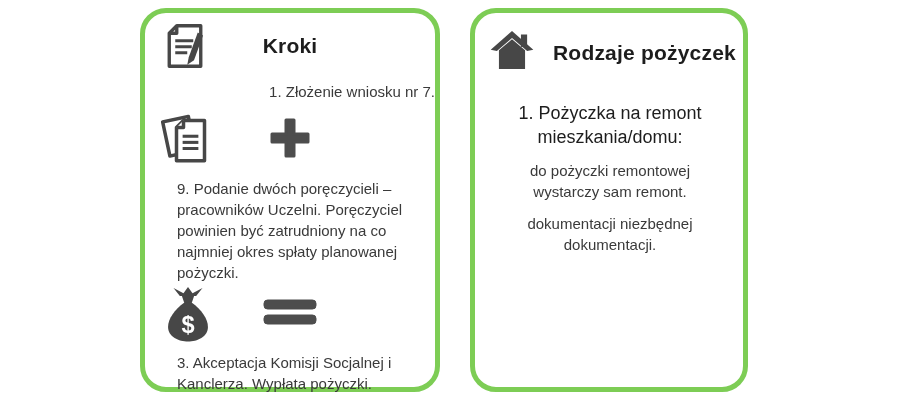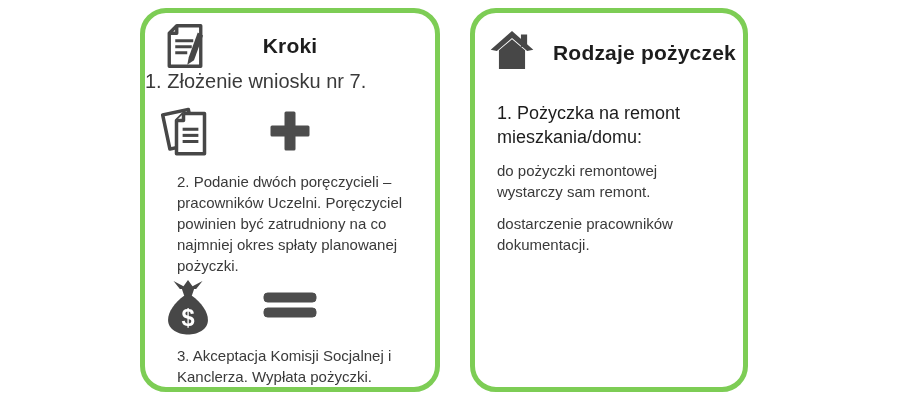--- a/index.html
+++ b/index.html
@@ -7,27 +7,27 @@
     width:900px;height:400px;position:relative;overflow:hidden;
     font-family:"Liberation Sans","DejaVu Sans",sans-serif;
     color:#3a3a3a;
   }
   .card{
     position:absolute;top:8px;height:384px;background:#ffffff;
     border:5px solid var(--card-border,#7dcd55);
     border-radius:26px;box-sizing:border-box;
   }
   .card-left{left:140px;width:300px;}
-  .card-right{left:470px;width:278px;}
+  .card-right{left:470px;width:278px;text-align:center;}
 
   
   .lc-header{position:relative;height:48px;margin-top:9px;display:flex;align-items:center;justify-content:center;}
   .lc-header .hdr-icon{position:absolute;left:16px;top:0;}
   .card-title{font-size:21px;font-weight:bold;color:var(--heading,#1d1d1d);letter-spacing:0.2px;}
-  .step-centered{text-align:left;font-size:20px;color:var(--text,#3a3a3a);}
+  .step-centered{margin-top:13px;text-align:right;font-size:15px;color:var(--text,#3a3a3a);}
   .icon-row{position:relative;height:58px;margin-top:10px;}
   .icon-row .row-icon{position:absolute;left:14px;top:0;}
   .icon-row .op-icon{position:absolute;left:50%;transform:translateX(-50%);}
   .op-plus{top:6px;}
   .op-eq{top:14px;}
   .row-bag{height:60px;margin-top:2px;}
   .step-text{margin:10px 26px 0 32px;font-size:15px;line-height:21px;color:var(--text,#3a3a3a);}
   .step-text-last{margin-top:7px;}
 
   
@@ -82,21 +82,21 @@
         </g>
       </svg>
     </span>
     <span class="op-icon op-plus">
       <svg width="44" height="44" viewBox="0 0 44 44">
         <path class="ic-op" stroke-width="3" d="M18 4 H26 V18 H40 V26 H26 V40 H18 V26 H4 V18 H18 Z"></path>
       </svg>
     </span>
   </div>
 
-  <div class="step-text">2. Podanie dwóch poręczycieli – pracowników Uczelni. Poręczyciel powinien być zatrudniony na co najmniej okres spłaty planowanej pożyczki.</div>
+  <div class="step-text">9. Podanie dwóch poręczycieli – pracowników Uczelni. Poręczyciel powinien być zatrudniony na co najmniej okres spłaty planowanej pożyczki.</div>
 
   <div class="icon-row row-bag">
     <span class="row-icon">
       <svg width="58" height="62" viewBox="0 0 64 68">
         <g class="ic-fill">
           <path d="M23 12 L16 3 L27 9 L32 2 L37 9 L48 3 L41 12 Z"></path>
           <path d="M25 11 H39 L36 20 H28 Z"></path>
           <path d="M28 19 h8 c11 8 18 18 18 27 c0 11 -12 16 -22 16 c-10 0 -22 -5 -22 -16 c0 -9 7 -19 18 -27 z"></path>
         </g>
         <text class="bag-symbol" x="32" y="53" text-anchor="middle" font-size="26">$</text>
@@ -125,15 +125,15 @@
           <path d="M13 31 L32 15 L51 31 V58 H13 Z"></path>
         </g>
       </svg>
     </span>
     <span class="card-title">Rodzaje pożyczek</span>
   </div>
 
   <div class="rc-item-heading">1. Pożyczka na remont mieszkania/domu:</div>
   <div class="rc-item-body">do pożyczki remontowej wystarczy sam remont.</div>
 
-  <div class="rc-item-body">dostarczenie pracowników dokumentacji.</div>
+  <div class="rc-item-body">dokumentacji niezbędnej dokumentacji.</div>
 
 </div>
 
 </body></html>

